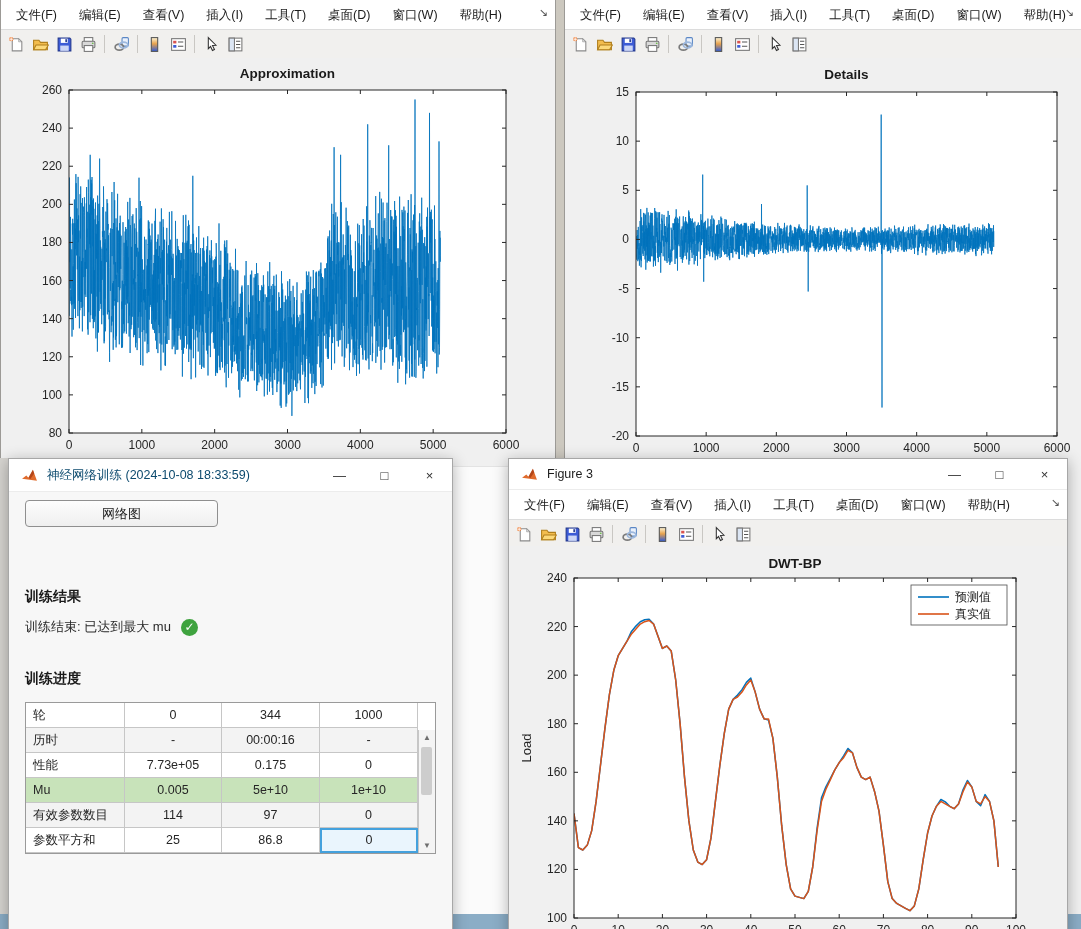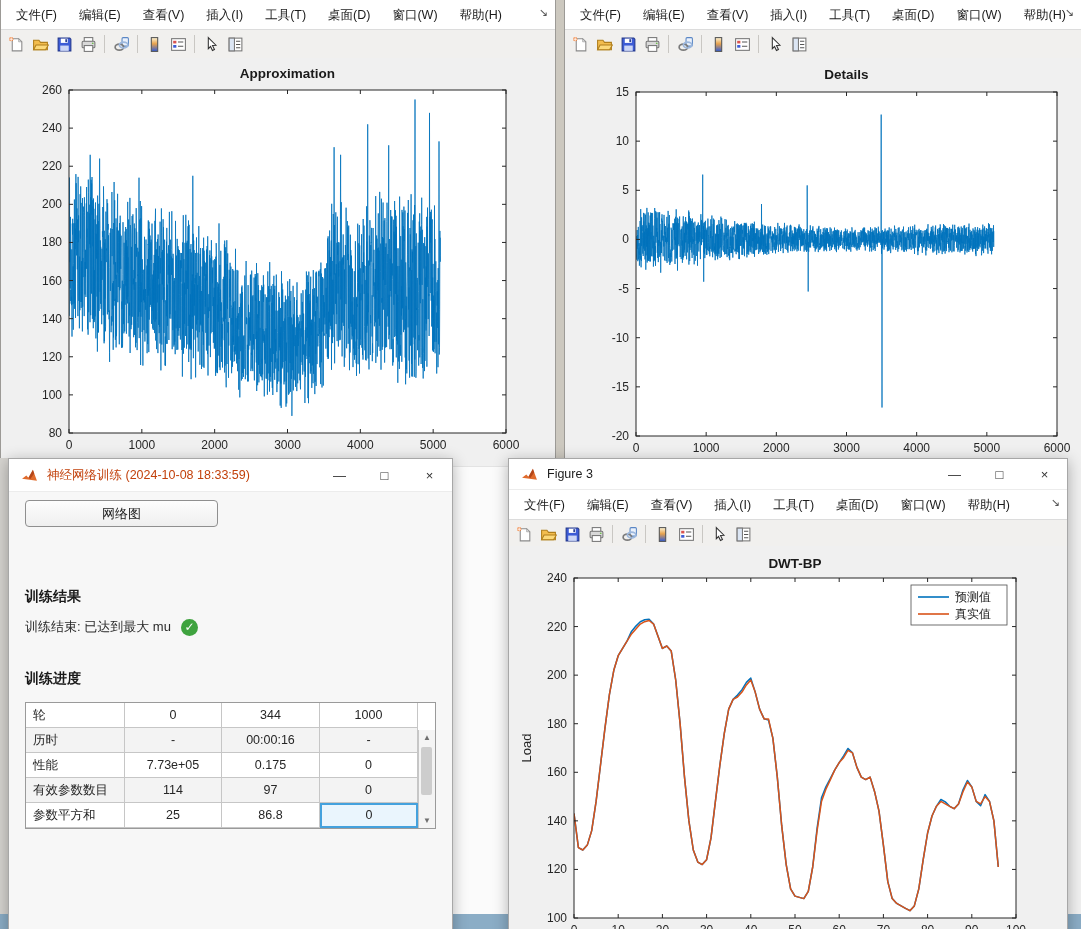--- a/index.html
+++ b/index.html
@@ -15,21 +15,21 @@
     display:flex;align-items:center;padding-left:3px;}
   .tbtn{width:24px;height:23px;display:flex;align-items:center;justify-content:center;}
   .tbtn svg{width:17px;height:17px;}
   .tsep{width:1px;height:18px;background:#c9c7c3;margin:0 4px;}
   .fig-canvas{position:absolute;left:0;right:0;bottom:0;top:58px;background:#f0f0f0;overflow:hidden;}
   .chart{position:absolute;left:0;top:0;}
   
   .app-window{border:1px solid #a7a7a7;box-shadow:0 3px 14px rgba(0,0,0,.30);box-sizing:border-box;background:#f7f7f7;}
   .titlebar{height:32px;background:#ffffff;border-bottom:1px solid #ececec;display:flex;align-items:center;}
   .titlebar .app-icon{width:17px;height:17px;margin:0 9px 0 12px;}
-  .titlebar .title-text{font-size:12.5px;color:#c2410c;}
+  .titlebar .title-text{font-size:12.5px;color:#0c4a6e;}
   .titlebar.dark-title .title-text{color:#1c1c1c;}
   .win-controls{margin-left:auto;display:flex;height:100%;}
   .win-btn{width:45px;height:100%;display:flex;align-items:center;justify-content:center;
     font-size:13px;color:#333;}
   
   #train-body{position:absolute;left:0;right:0;top:33px;bottom:0;background:#f7f7f7;}
   .nn-button{position:absolute;left:16px;top:8px;width:191px;height:25px;
     border:1px solid #8f8f8f;border-radius:4px;background:linear-gradient(#fdfdfd,#efefef);
     font-size:13px;color:#222;display:flex;align-items:center;justify-content:center;}
   .section-h{position:absolute;left:16px;font-size:14px;font-weight:bold;color:#1a1a1a;}
@@ -405,20 +405,26 @@
             <div class="td c0">历时</div>
             <div class="td c1">-</div>
             <div class="td c2">00:00:16</div>
             <div class="td c3">-</div>
           </div>
           <div class="tr">
             <div class="td c0">性能</div>
             <div class="td c1">7.73e+05</div>
             <div class="td c2">0.175</div>
             <div class="td c3">0</div>
+          </div>
+          <div class="tr mu">
+            <div class="td c0">Mu</div>
+            <div class="td c1">0.005</div>
+            <div class="td c2">5e+10</div>
+            <div class="td c3">1e+10</div>
           </div>
           <div class="tr alt">
             <div class="td c0">有效参数数目</div>
             <div class="td c1">114</div>
             <div class="td c2">97</div>
             <div class="td c3">0</div>
           </div>
           <div class="tr">
             <div class="td c0">参数平方和</div>
             <div class="td c1">25</div>

